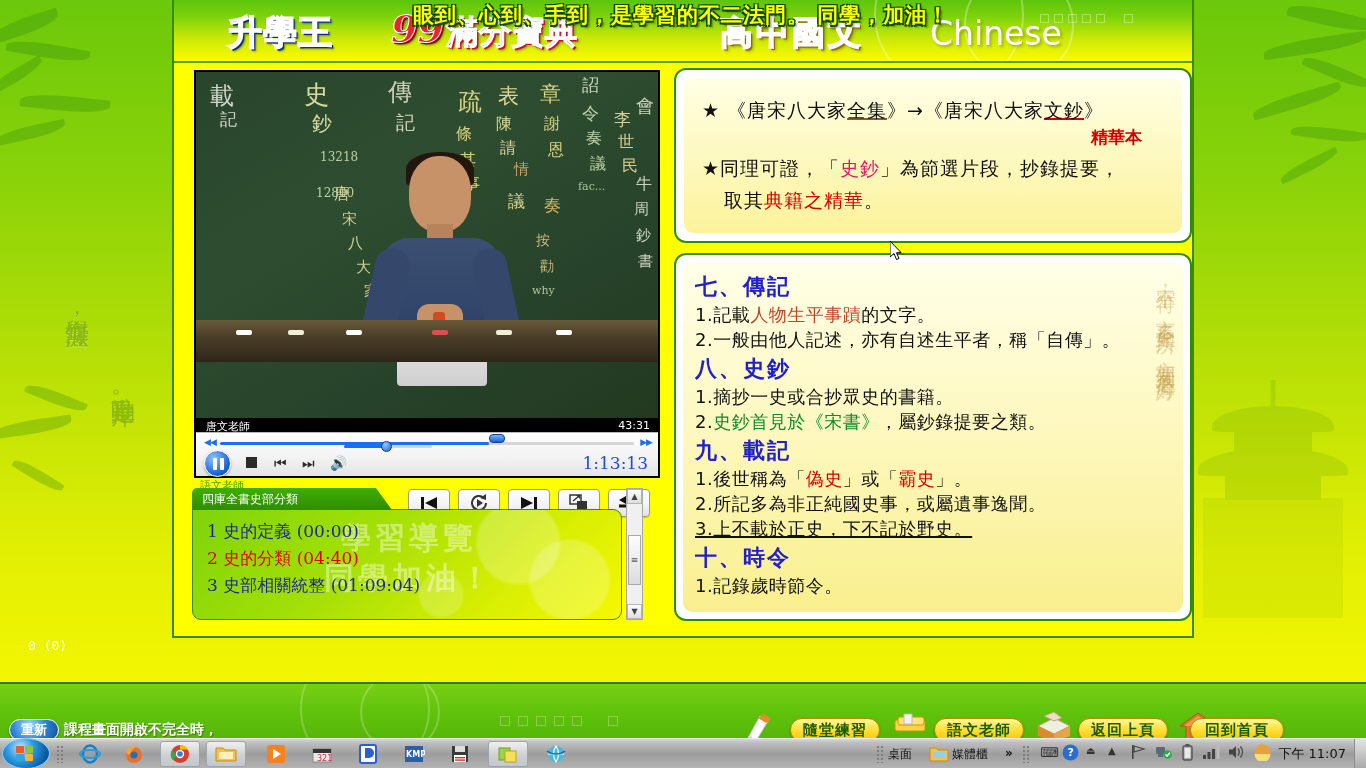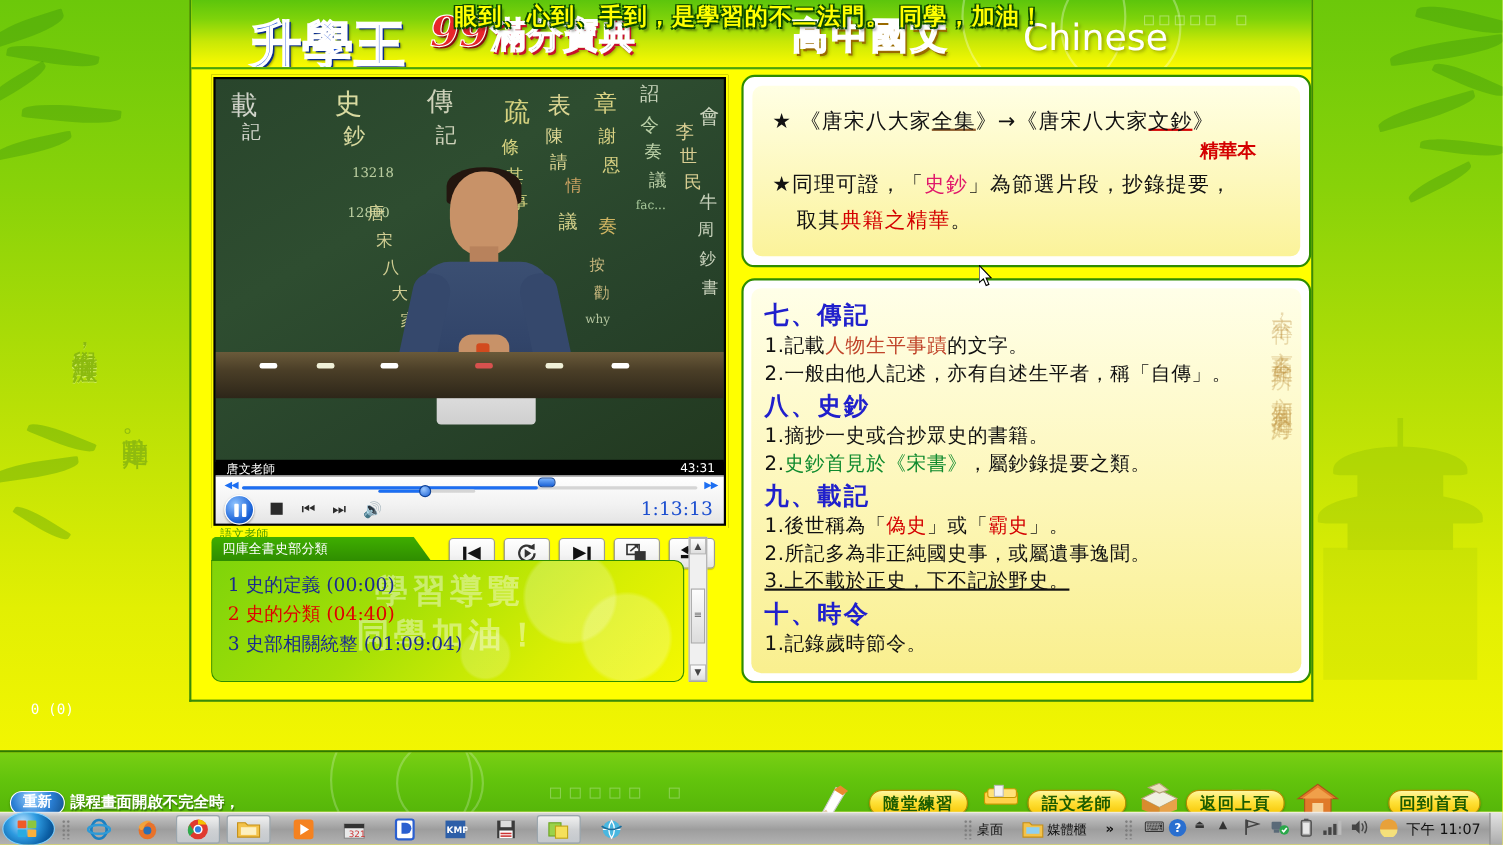--- a/index.html
+++ b/index.html
@@ -65,21 +65,21 @@
     overflow:hidden;
   }
   .banner .bk-circ {
     position:absolute; border:2px solid rgba(255,255,255,.30); border-radius:50%;
   }
   .banner .bk-sq {
     position:absolute; border:1px solid rgba(255,255,255,.35);
   }
   .logo1 {
     position:absolute; left:54px; top:10px;
-    font-size:46px; font-weight:bold; letter-spacing:1px;
+    font-size:34px; font-weight:bold; letter-spacing:1px;
     font-family:"DejaVu Sans","Liberation Sans",sans-serif;
     color:#1b4fd8;
     -webkit-text-stroke:1.5px #ffffff;
     text-shadow: 2px 2px 0 #0b2c8a, 3px 3px 2px rgba(0,0,0,.35);
   }
   .logo99 {
     position:absolute; left:217px; top:6px;
     font-size:38px; font-weight:bold; font-style:italic;
     color:#e8262a; -webkit-text-stroke:1px #ffffff;
     text-shadow:2px 2px 0 #8e0d10, 3px 3px 2px rgba(0,0,0,.3);
@@ -640,21 +640,21 @@
   <polygon points="36,14 36,24 20,30 20,22" fill="#e8a24a"></polygon>
   <polygon points="10,4 20,0 28,6 20,9" fill="#e8e0c0" stroke="#b8a27a"></polygon>
 </svg>
 <div class="act-btn" style="left:1078px;width:90px;">返回上頁</div>
 
 <svg class="act-ic" style="left:1178px;" viewBox="0 0 40 30">
   <polygon points="20,1 38,14 32,14 32,29 8,29 8,14 2,14" fill="#e07a2a" stroke="#a8551a"></polygon>
   <rect x="15" y="18" width="10" height="11" fill="#f7d39a"></rect>
   <polygon points="20,4 34,14 6,14" fill="#f0a04a"></polygon>
 </svg>
-<div class="act-btn" style="left:1262px;width:84px;">回到首頁</div>
+<div class="act-btn" style="left:1190px;width:94px;">回到首頁</div>
 
 <div class="taskbar">
   <div class="startorb">
     <div class="orb-flag">
       <div class="orb-q" style="left:0;top:0;background:#f05a28;"></div>
       <div class="orb-q" style="left:9px;top:0;background:#8cc63e;"></div>
       <div class="orb-q" style="left:0;top:8px;background:#29abe2;"></div>
       <div class="orb-q" style="left:9px;top:8px;background:#fbb03b;"></div>
     </div>
   </div>

